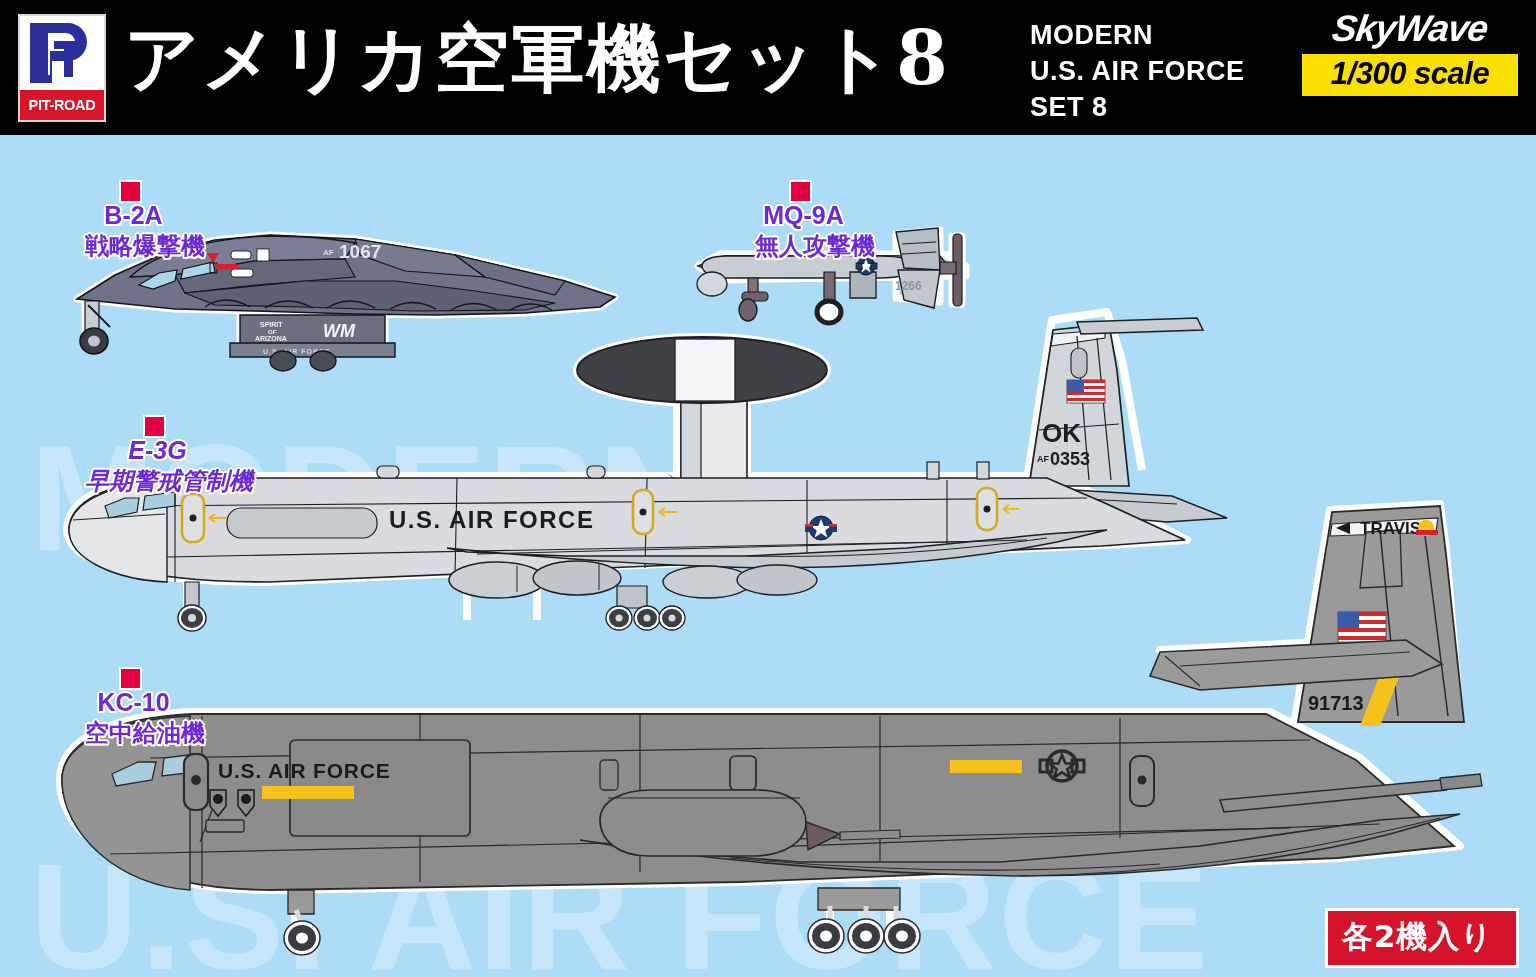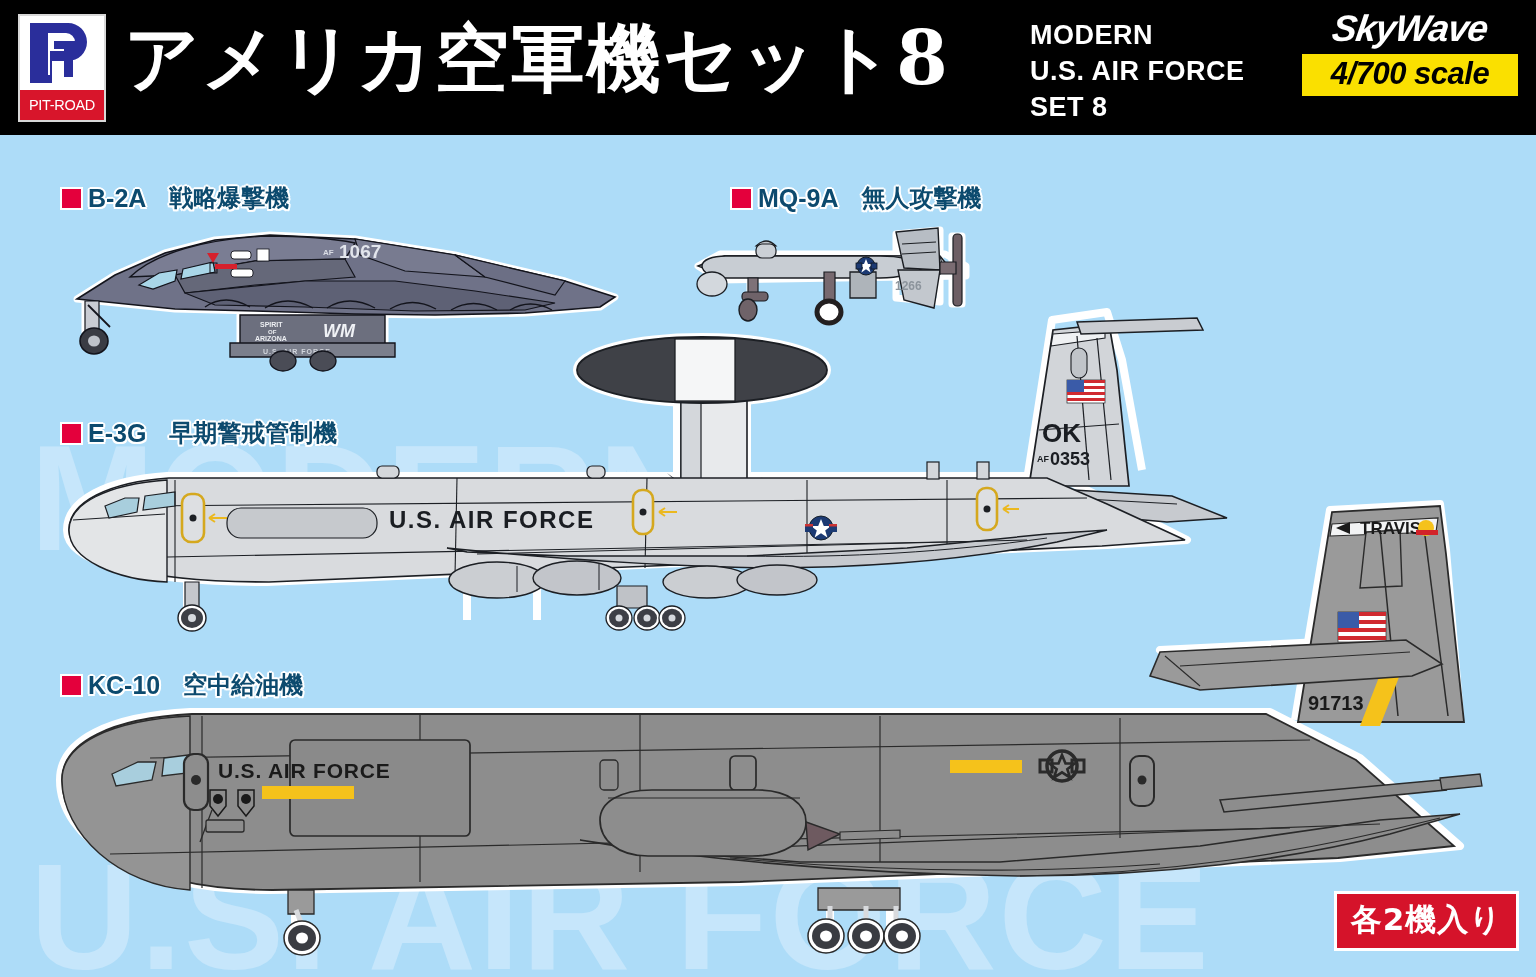--- a/index.html
+++ b/index.html
@@ -20,21 +20,21 @@
     position:absolute;left:18px;top:14px;width:88px;height:108px;
     background:#ffffff;border:2px solid #d8d8d8;box-sizing:border-box;
     display:flex;flex-direction:column;
   }
   .brand-logo .mark{
     flex:1;position:relative;background:#fff;overflow:hidden;
   }
   .brand-logo .mark svg{position:absolute;left:4px;top:3px;}
   .brand-logo .name{
     height:30px;background:#D8152B;color:#fff;
-    font-size:14.5px;font-weight:normal;letter-spacing:-0.3px;
+    font-size:14.5px;font-weight:bold;letter-spacing:-0.3px;
     display:flex;align-items:center;justify-content:center;
     border-top:2px solid #fff;
   }
   .title-jp{
     position:absolute;left:124px;top:16px;
     font-family:"DejaVu Serif", serif;
     font-size:74px;font-weight:bold;color:#fff;
     letter-spacing:2px;line-height:1.15;white-space:nowrap;
   }
   .title-en{
@@ -61,39 +61,40 @@
     position:absolute;left:30px;top:150px;
     font-size:150px;font-weight:bold;line-height:0.93;
     color:#C6E6FB;letter-spacing:2px;
     z-index:1;pointer-events:none;user-select:none;white-space:pre;
   }
 
   
   .plane-label{
     position:absolute;z-index:20;
     display:flex;align-items:center;
-    font-size:25px;font-weight:bold;color:#0c4a6e;
+    font-size:25px;font-weight:bold;color:#6d28d9;
     white-space:nowrap;
     text-shadow:
       2px 0 0 #fff,-2px 0 0 #fff,0 2px 0 #fff,0 -2px 0 #fff,
       1.5px 1.5px 0 #fff,-1.5px 1.5px 0 #fff,1.5px -1.5px 0 #fff,-1.5px -1.5px 0 #fff;
+    flex-direction: column;
   }
   .plane-label .sq{
     width:19px;height:19px;background:#E4003C;margin-right:7px;
     box-shadow:0 0 0 2px #fff;
   }
   .plane-label .jp{margin-left:9px;font-family:"DejaVu Sans", sans-serif;font-size:24px;padding-left:14px;}
 
   
   .qty-badge{
-    position:absolute;right:20px;bottom:29px;z-index:30;
+    position:absolute;right:20px;bottom:12px;z-index:30;
     background:#D5132A;color:#fff;
     font-family:"DejaVu Sans", sans-serif;
     font-size:31px;font-weight:bold;
-    padding:5px 14px 7px 14px;letter-spacing:1px;
+    padding:5px 23px 7px 14px;letter-spacing:1px;
     box-shadow:0 0 0 3px #fff;
   }
 
   
   .plane{position:absolute;z-index:10;}
   svg{display:block;overflow:visible;}
   .wm-txt{font-family:"Liberation Sans",sans-serif;font-weight:bold;}
 </style>
 </head>
 <body>
@@ -124,37 +125,37 @@
     <div class="title-jp">アメリカ空軍機セット8</div>
 
     <div class="title-en">
       <div>MODERN</div>
       <div>U.S. AIR FORCE</div>
       <div>SET 8</div>
     </div>
 
     <div class="sw-logo">
       <div class="sw-word">SkyWave</div>
-      <div class="sw-scale">4/700 scale</div>
+      <div class="sw-scale">1/300 scale</div>
     </div>
   </div>
 
   <div class="plane-label" style="left:62px;top:182px;">
     <span class="sq"></span>
     <span>B-2A</span>
     <span class="jp">戦略爆撃機</span>
   </div>
 
   <div class="plane-label" style="left:732px;top:182px;">
     <span class="sq"></span>
     <span>MQ-9A</span>
     <span class="jp">無人攻撃機</span>
   </div>
 
-  <div class="plane-label" style="left:62px;top:417px;">
+  <div class="plane-label" style="left:62px;top:417px;font-style:italic;">
     <span class="sq"></span>
     <span>E-3G</span>
     <span class="jp">早期警戒管制機</span>
   </div>
 
   <div class="plane-label" style="left:62px;top:669px;">
     <span class="sq"></span>
     <span>KC-10</span>
     <span class="jp">空中給油機</span>
   </div>

